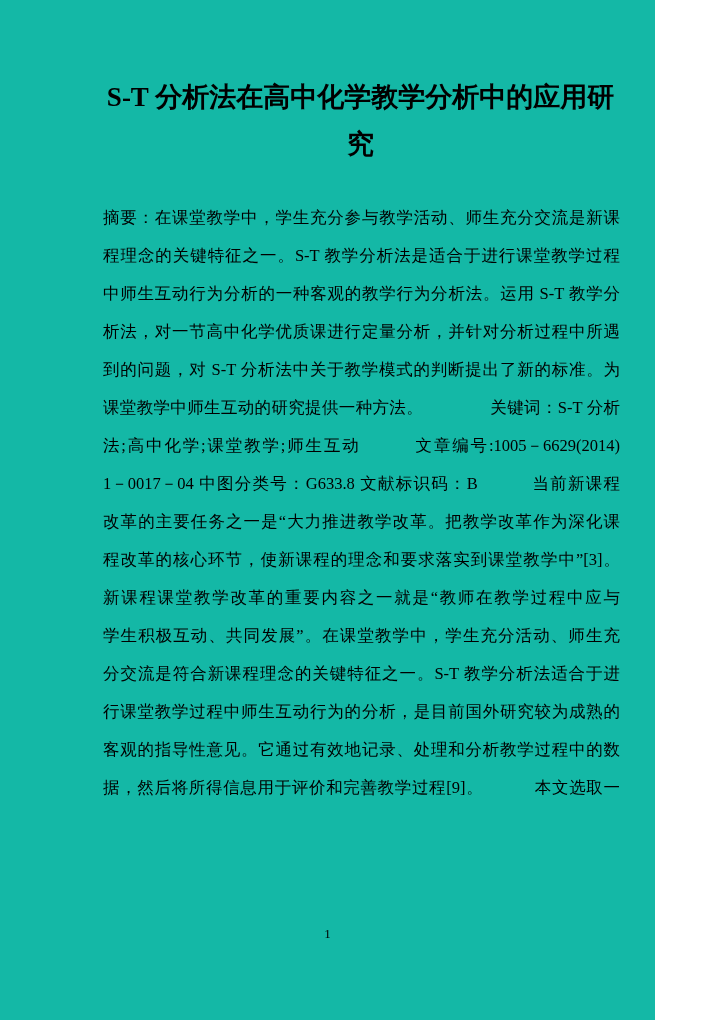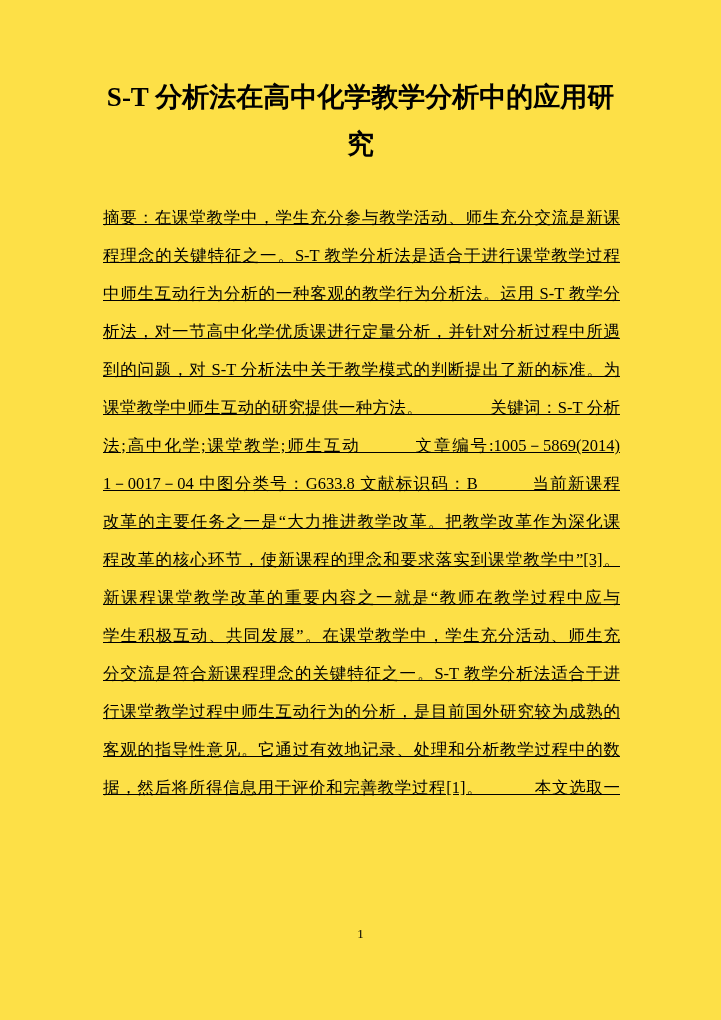--- a/index.html
+++ b/index.html
@@ -1,23 +1,23 @@
 <!DOCTYPE html>
 <html><head>
 <meta charset="utf-8">
 <style>
   * { margin: 0; padding: 0; box-sizing: border-box; }
   html, body { background: #ffffff; }
   body { font-family: "Liberation Serif", "DejaVu Serif", serif; color: #000000; }
 
   .page {
     position: relative;
-    width: 721px;
+    width: 655px;
     height: 1020px;
-    background: #fde047;
+    background: #14b8a6;
     overflow: hidden;
   }
 
   .doc-title {
     position: absolute;
     left: 102px;
     top: 74px;
     width: 517px;
     font-weight: bold;
     font-size: 27px;
@@ -27,21 +27,20 @@
     height: 47px;
     line-height: 47px;
     white-space: nowrap;
   }
 
   .doc-body {
     position: absolute;
     left: 103px;
     top: 199px;
     width: 517px;
-    text-decoration: underline;
   }
   .doc-body .body-line {
     height: 38px;
     line-height: 38px;
     font-size: 16.5px;
     text-align: justify;
     text-align-last: justify;
     overflow: hidden;
   }
 
@@ -65,27 +64,27 @@
       <div class="title-line">究</div>
     </div>
 
   <div class="doc-body">
       <div class="body-line">摘要：在课堂教学中，学生充分参与教学活动、师生充分交流是新课</div>
       <div class="body-line">程理念的关键特征之一。S-T 教学分析法是适合于进行课堂教学过程</div>
       <div class="body-line">中师生互动行为分析的一种客观的教学行为分析法。运用 S-T 教学分</div>
       <div class="body-line">析法，对一节高中化学优质课进行定量分析，并针对分析过程中所遇</div>
       <div class="body-line">到的问题，对 S-T 分析法中关于教学模式的判断提出了新的标准。为</div>
       <div class="body-line">课堂教学中师生互动的研究提供一种方法。　　　　关键词：S-T 分析</div>
-      <div class="body-line">法;高中化学;课堂教学;师生互动　　　文章编号:1005－5869(2014)</div>
+      <div class="body-line">法;高中化学;课堂教学;师生互动　　　文章编号:1005－6629(2014)</div>
       <div class="body-line">1－0017－04 中图分类号：G633.8 文献标识码：B　　　当前新课程</div>
       <div class="body-line">改革的主要任务之一是“大力推进教学改革。把教学改革作为深化课</div>
       <div class="body-line">程改革的核心环节，使新课程的理念和要求落实到课堂教学中”[3]。</div>
       <div class="body-line">新课程课堂教学改革的重要内容之一就是“教师在教学过程中应与</div>
       <div class="body-line">学生积极互动、共同发展”。在课堂教学中，学生充分活动、师生充</div>
       <div class="body-line">分交流是符合新课程理念的关键特征之一。S-T 教学分析法适合于进</div>
       <div class="body-line">行课堂教学过程中师生互动行为的分析，是目前国外研究较为成熟的</div>
       <div class="body-line">客观的指导性意见。它通过有效地记录、处理和分析教学过程中的数</div>
-      <div class="body-line">据，然后将所得信息用于评价和完善教学过程[1]。　　　本文选取一</div>
+      <div class="body-line">据，然后将所得信息用于评价和完善教学过程[9]。　　　本文选取一</div>
     </div>
 
   <div class="page-number">1</div>
 
 </div>
 
 </body></html>

